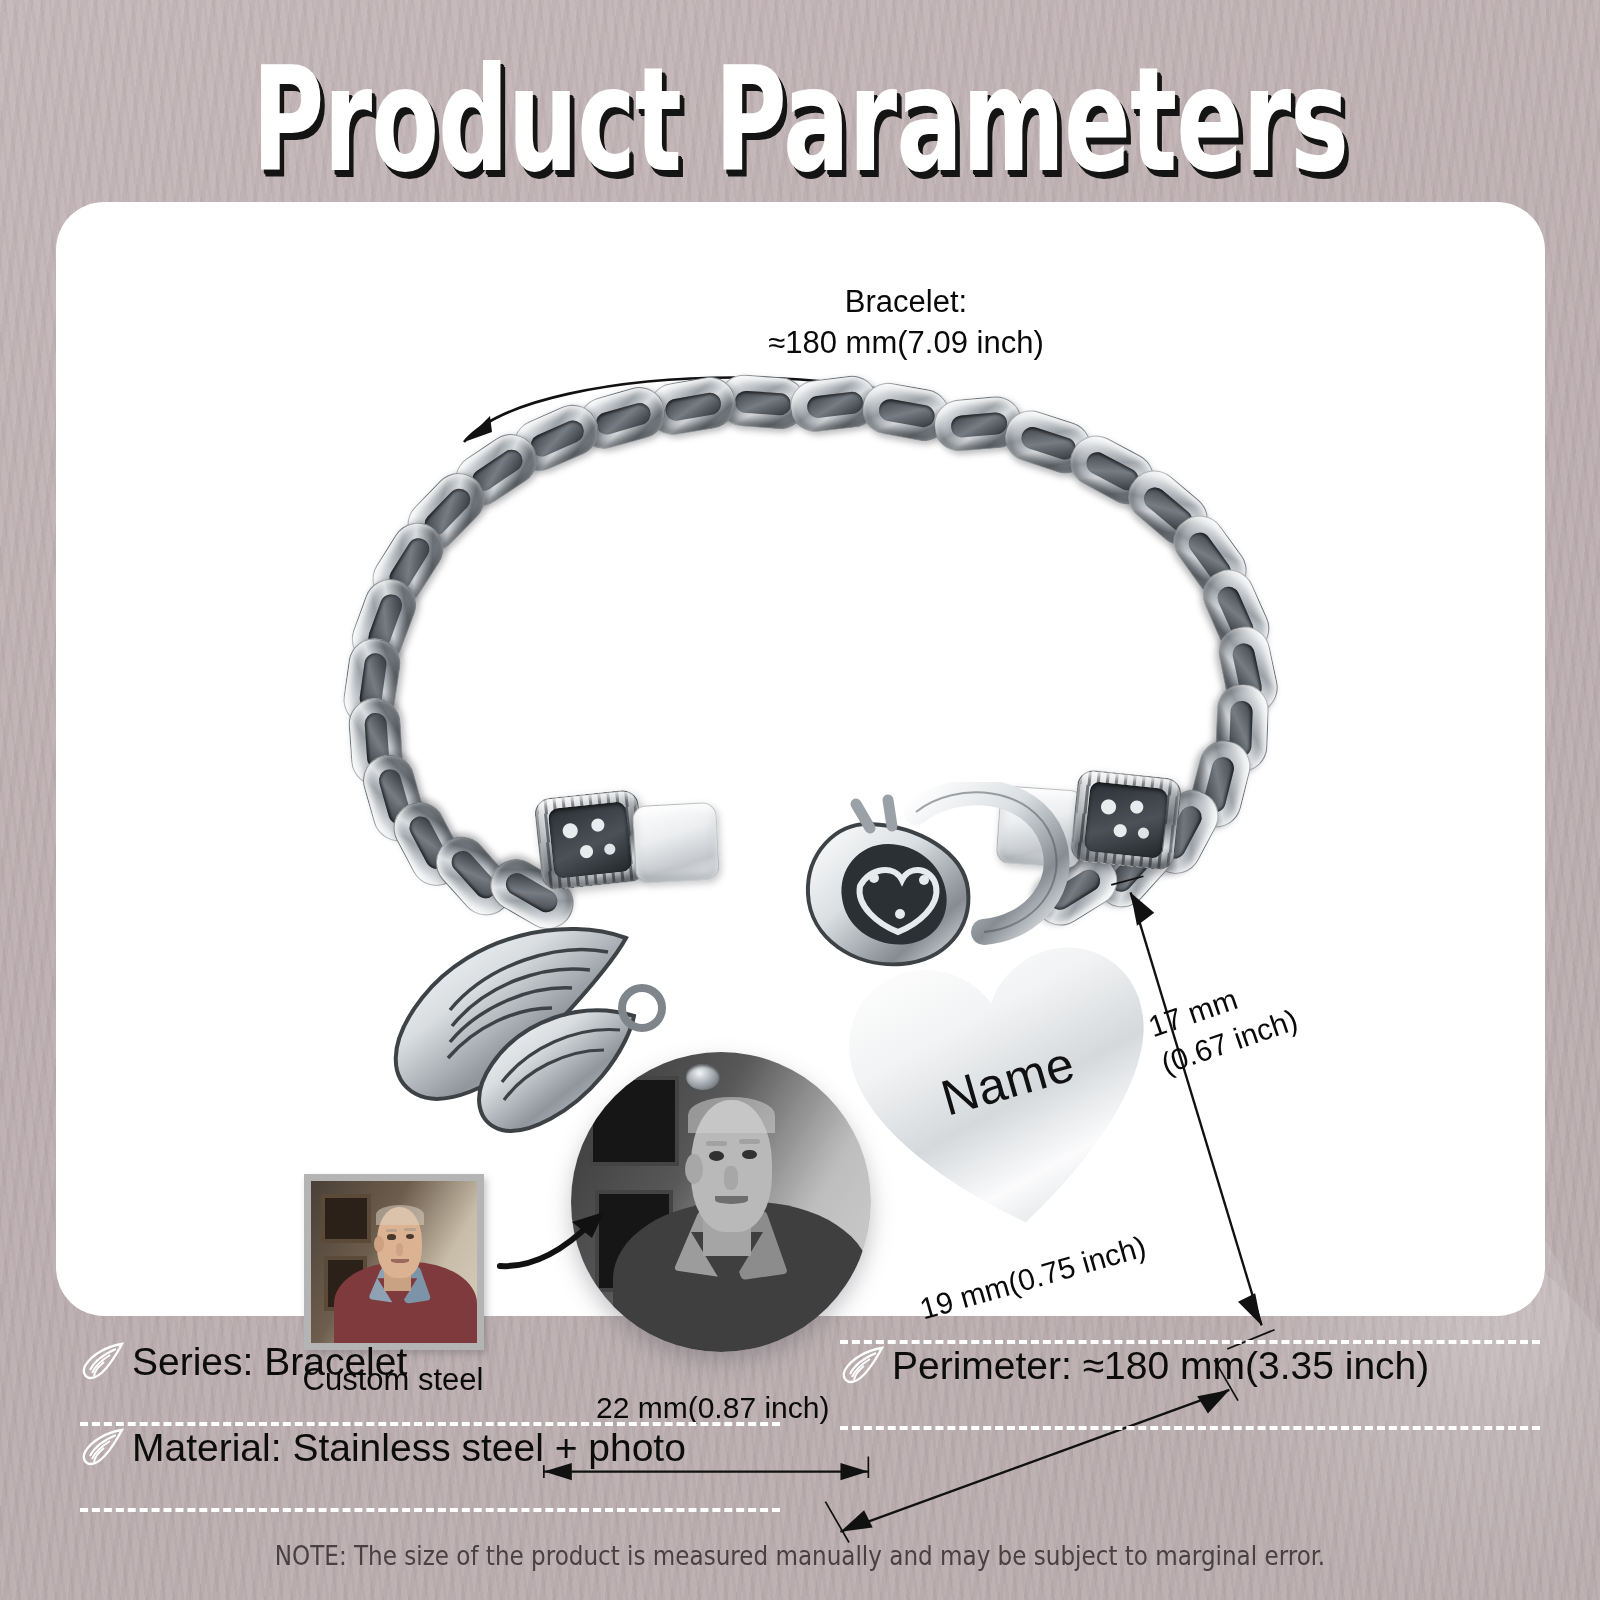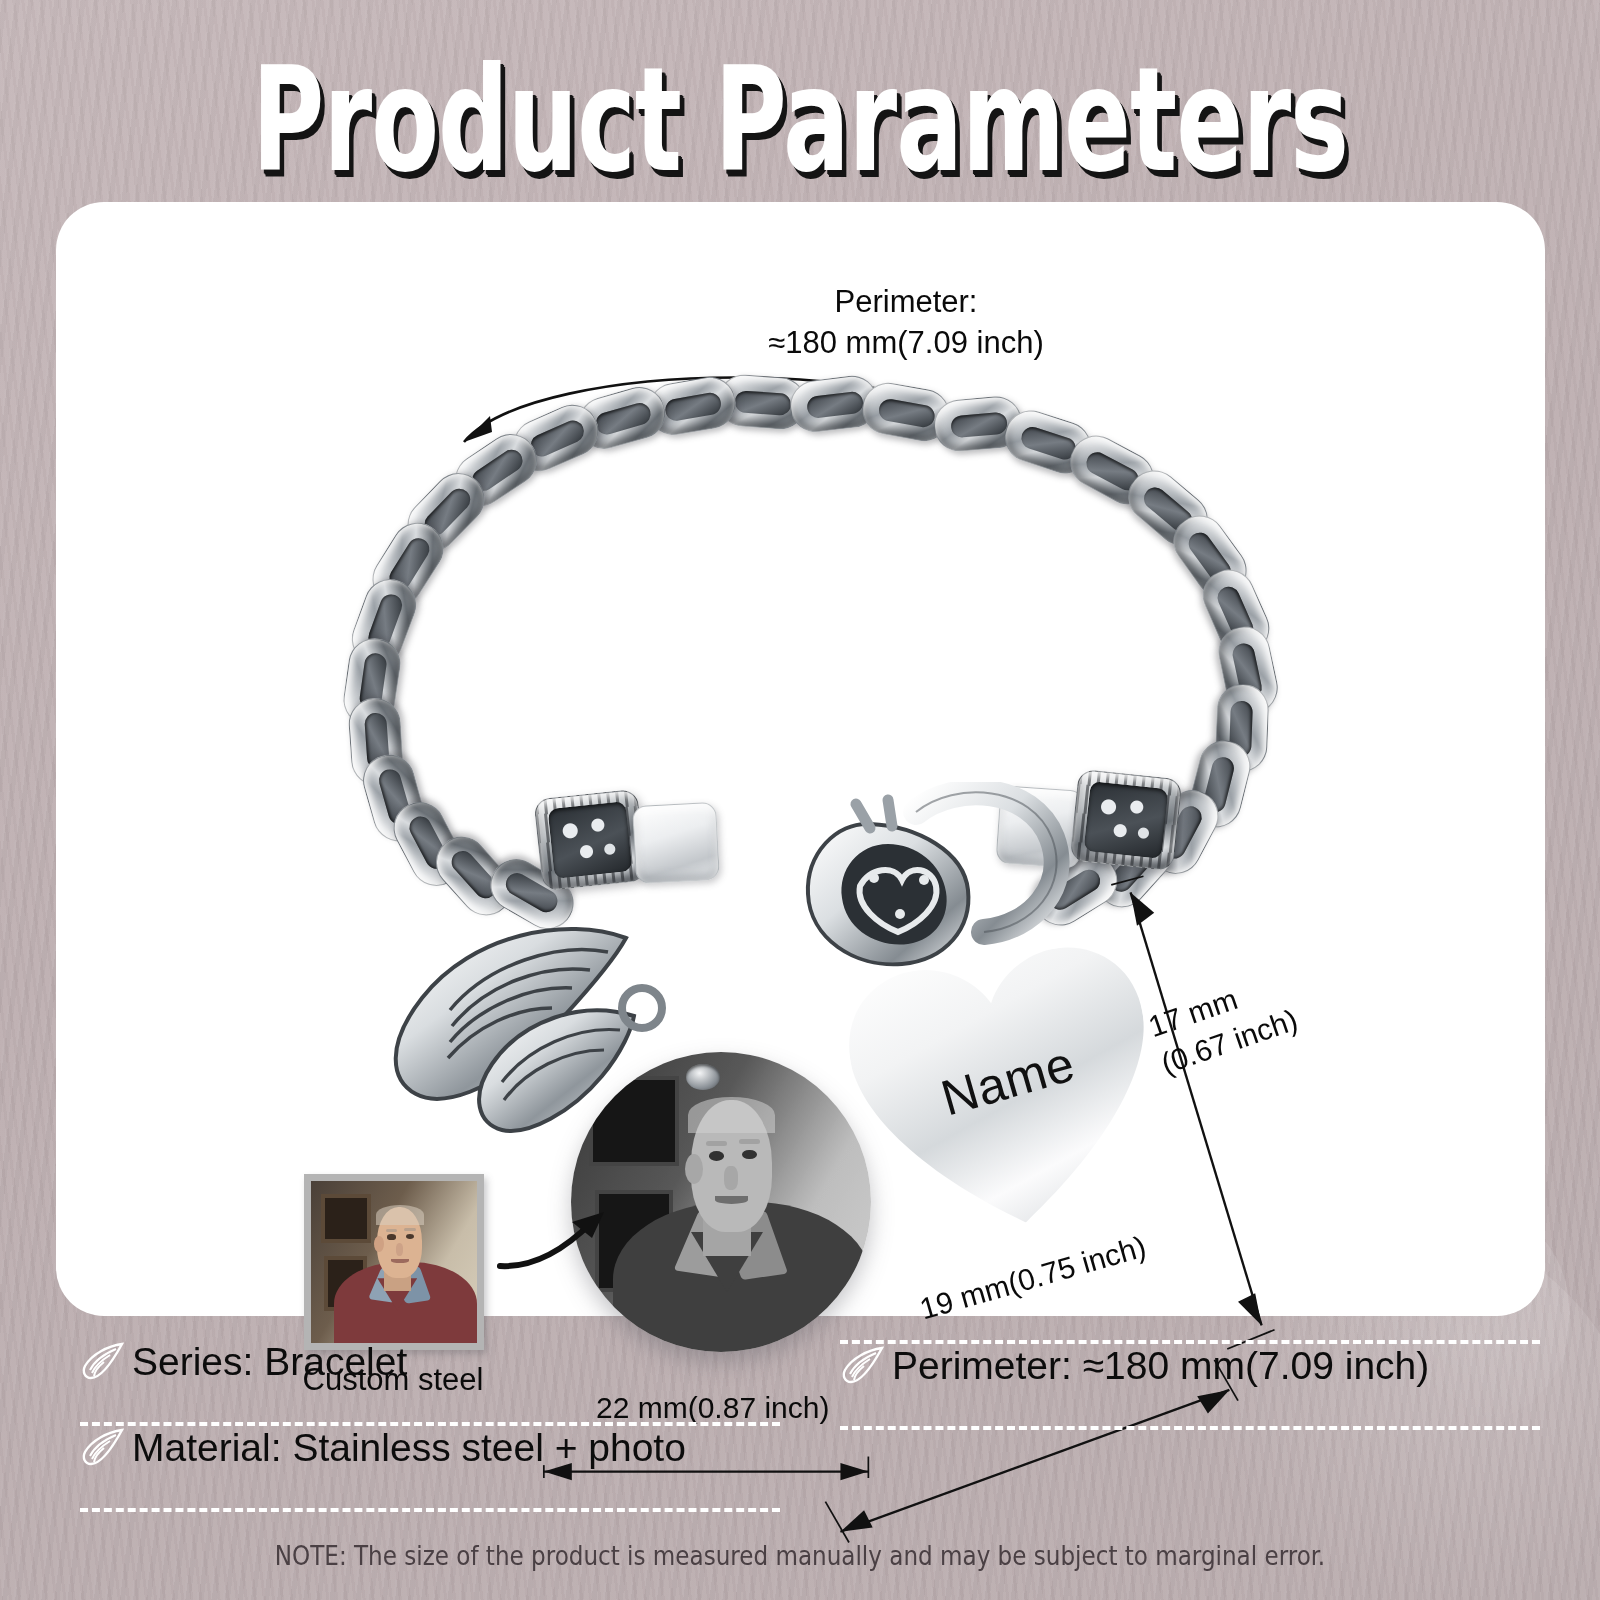--- a/index.html
+++ b/index.html
@@ -281,21 +281,21 @@
 
 <div id="bg-texture"></div>
 <div id="bg-watermark-wing"></div>
 <div id="bg-watermark-wing2"></div>
 
 <div id="title">Product Parameters</div>
 
 <div id="card">
 
   <div id="perimeter-annotation">
-    <div>Perimeter:</div>
+    <div>Bracelet:</div>
     <div>≈180 mm(7.09 inch)</div>
   </div>
 
   <svg id="perimeter-arc-svg" viewBox="0 0 580 120">
     <path d="M18 112 C 90 26, 490 26, 562 112" stroke="#111" stroke-width="2.6" fill="none"></path>
     <polygon points="18,112 44,86 46,102" fill="#111"></polygon>
     <polygon points="562,112 536,86 534,102" fill="#111"></polygon>
   </svg>
 
   <div id="bracelet-stage">
@@ -497,19 +497,19 @@
 
   <div class="spec-col" id="spec-col-right">
     <div class="spec-sep"></div>
     <div class="spec-row">
       <svg class="wing-icon" viewBox="0 0 46 44">
         <path d="M42 4 C 28 6, 12 14, 5 26 C 2 32, 5 38, 11 38 C 19 38, 30 26, 42 4 Z" fill="none" stroke="#fff" stroke-width="2.4"></path>
         <path d="M36 9 C 24 14, 14 22, 10 30" fill="none" stroke="#fff" stroke-width="2"></path>
         <path d="M30 15 C 22 20, 15 26, 12 33" fill="none" stroke="#fff" stroke-width="2"></path>
         <path d="M24 22 C 19 26, 15 30, 14 36" fill="none" stroke="#fff" stroke-width="2"></path>
       </svg>
-      <span class="spec-text">Perimeter: ≈180 mm(7.09 inch)</span>
+      <span class="spec-text">Perimeter: ≈180 mm(3.35 inch)</span>
     </div>
     <div class="spec-sep"></div>
   </div>
 </div>
 
 <div id="note">NOTE: The size of the product is measured manually and may be subject to marginal error.</div>
 
 </body></html>

